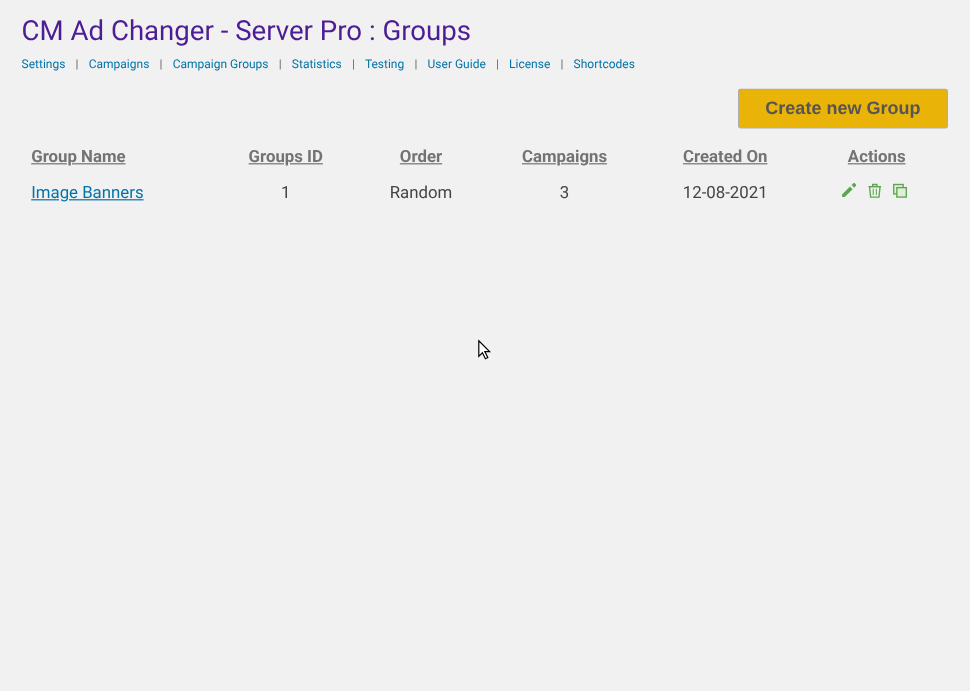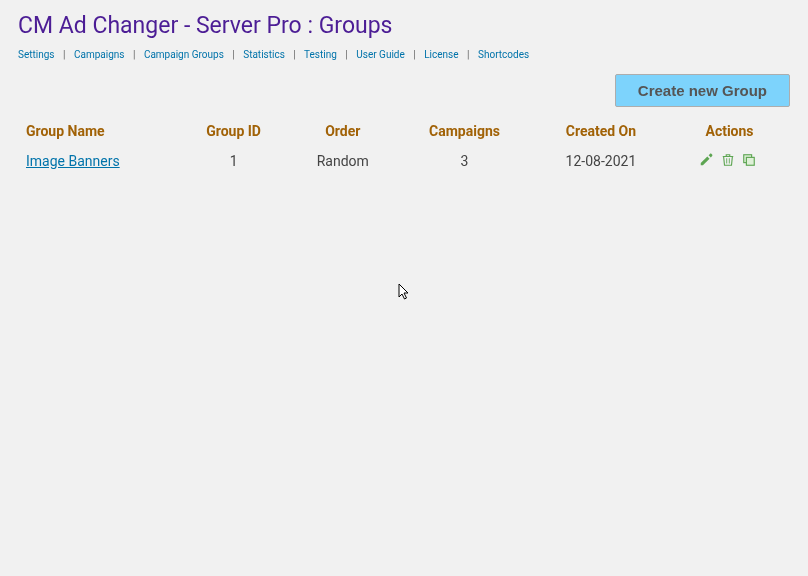--- a/index.html
+++ b/index.html
@@ -33,40 +33,41 @@
     .nav-sep {
       color: #666;
       margin: 0 6px;
     }
     .top-actions {
       display: flex;
       justify-content: flex-end;
       padding: 0 18px 10px;
     }
     .btn-create {
-      background: #7dd3fc;
+      background: #eab308;
       border: 1px solid #adadad;
       color: #555;
       font-size: 15px;
       font-weight: 600;
       padding: 7px 22px;
       cursor: pointer;
       border-radius: 2px;
     }
     .table {
       width: calc(100% - 36px);
       margin: 0 18px;
       border-collapse: collapse;
     }
     .table th {
       text-align: center;
       font-weight: 700;
       padding: 6px 8px 10px;
-      color: #a16207;
+      color: #737373;
       font-size: 14px;
+      text-decoration: underline;
     }
     .table th.col-name {
       text-align: left;
       width: 160px;
     }
     .table td {
       text-align: center;
       padding: 3px 8px;
       color: #444;
       font-size: 14px;
@@ -119,21 +120,21 @@
 </div>
 
 <div class="top-actions">
   <button class="btn-create">Create new Group</button>
 </div>
 
 <table class="table">
   <thead>
     <tr>
       <th class="col-name">Group Name</th>
-      <th>Group ID</th>
+      <th>Groups ID</th>
       <th>Order</th>
       <th>Campaigns</th>
       <th>Created On</th>
       <th>Actions</th>
     </tr>
   </thead>
   <tbody>
     <tr>
       <td class="col-name">
         <a href="#">Image Banners</a>

